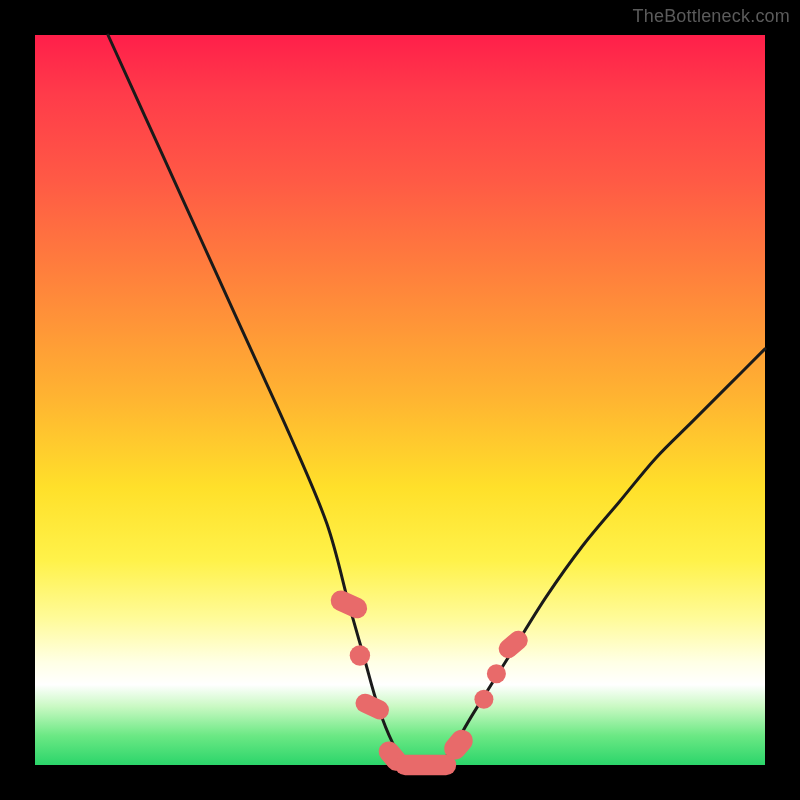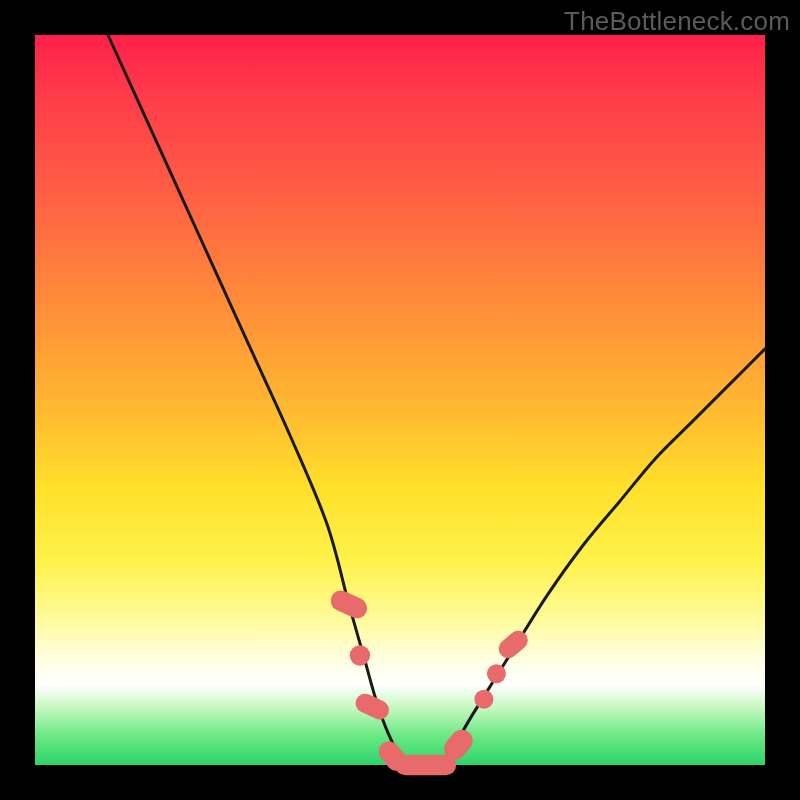--- a/index.html
+++ b/index.html
@@ -38,21 +38,21 @@
       #c9f9c3 92%,
       #6be884 96%,
       #2bd56a 100%
     );
   }
   .watermark {
     position: absolute;
     top: 6px;
     right: 10px;
     color: #5b5b5b;
-    font-size: 26px;
+    font-size: 18px;
     letter-spacing: 0.2px;
     font-weight: 500;
     user-select: none;
     margin-left: 23px;
   }
   svg.curve {
     position: absolute;
     left: 0;
     top: 0;
     width: 730px;

